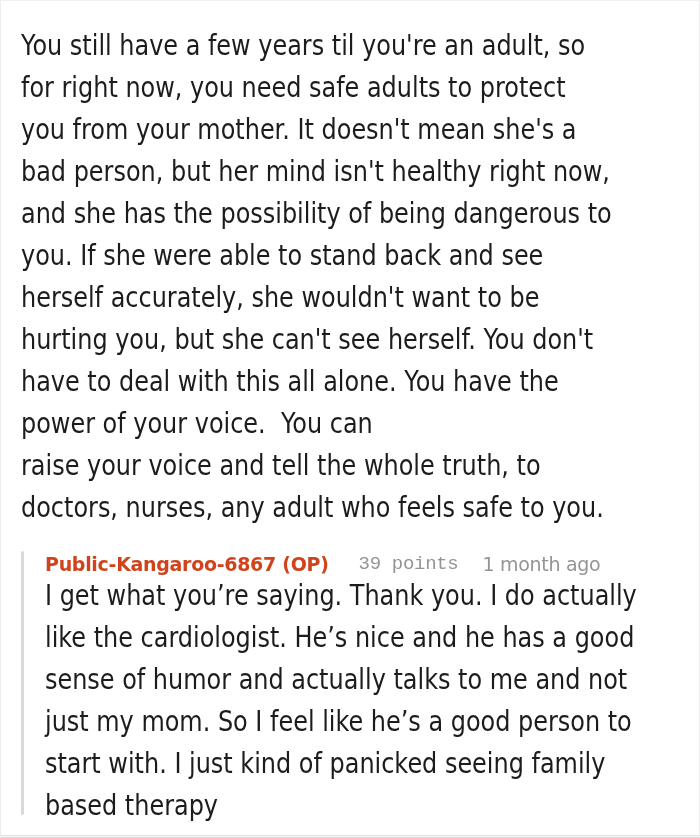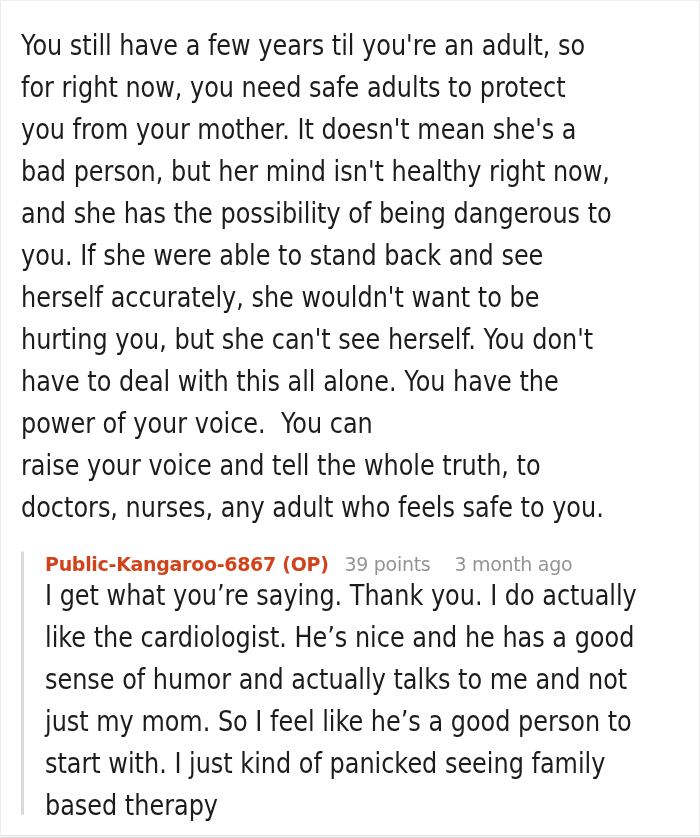--- a/index.html
+++ b/index.html
@@ -53,21 +53,21 @@
     font-weight: bold;
     color: #d0431b;
     letter-spacing: -0.3px;
     cursor: pointer;
   }
   .meta {
     font-size: 19px;
     color: #949494;
     letter-spacing: -0.3px;
   }
-  .meta.points { margin-left: 16px; }
+  .meta.points { margin-left: 30px; font-family: Liberation Mono, monospace; }
   .meta.age { margin-left: 24px; }
   .bottom-rule {
     position: absolute;
     left: 0;
     right: 0;
     bottom: 0;
     height: 3px;
     background: #f7f7f7;
     border-top: 1px solid #e3e3e3;
     border-bottom: 1px solid #d9d9d9;
@@ -93,21 +93,21 @@
     <div class="line">raise your voice and tell the whole truth, to</div>
     <div class="line">doctors, nurses, any adult who feels safe to you.</div>
   </div>
 
   <div class="reply-block">
     <div class="thread-line"></div>
     <div class="reply-content">
       <div class="reply-header">
         <span class="author">Public-Kangaroo-6867 (OP)</span>
         <span class="meta points">39 points</span>
-        <span class="meta age">3 month ago</span>
+        <span class="meta age">1 month ago</span>
       </div>
       <div class="comment-body">
         <div class="line">I get what you’re saying. Thank you. I do actually</div>
         <div class="line">like the cardiologist. He’s nice and he has a good</div>
         <div class="line">sense of humor and actually talks to me and not</div>
         <div class="line">just my mom. So I feel like he’s a good person to</div>
         <div class="line">start with. I just kind of panicked seeing family</div>
         <div class="line">based therapy</div>
       </div>
     </div>

